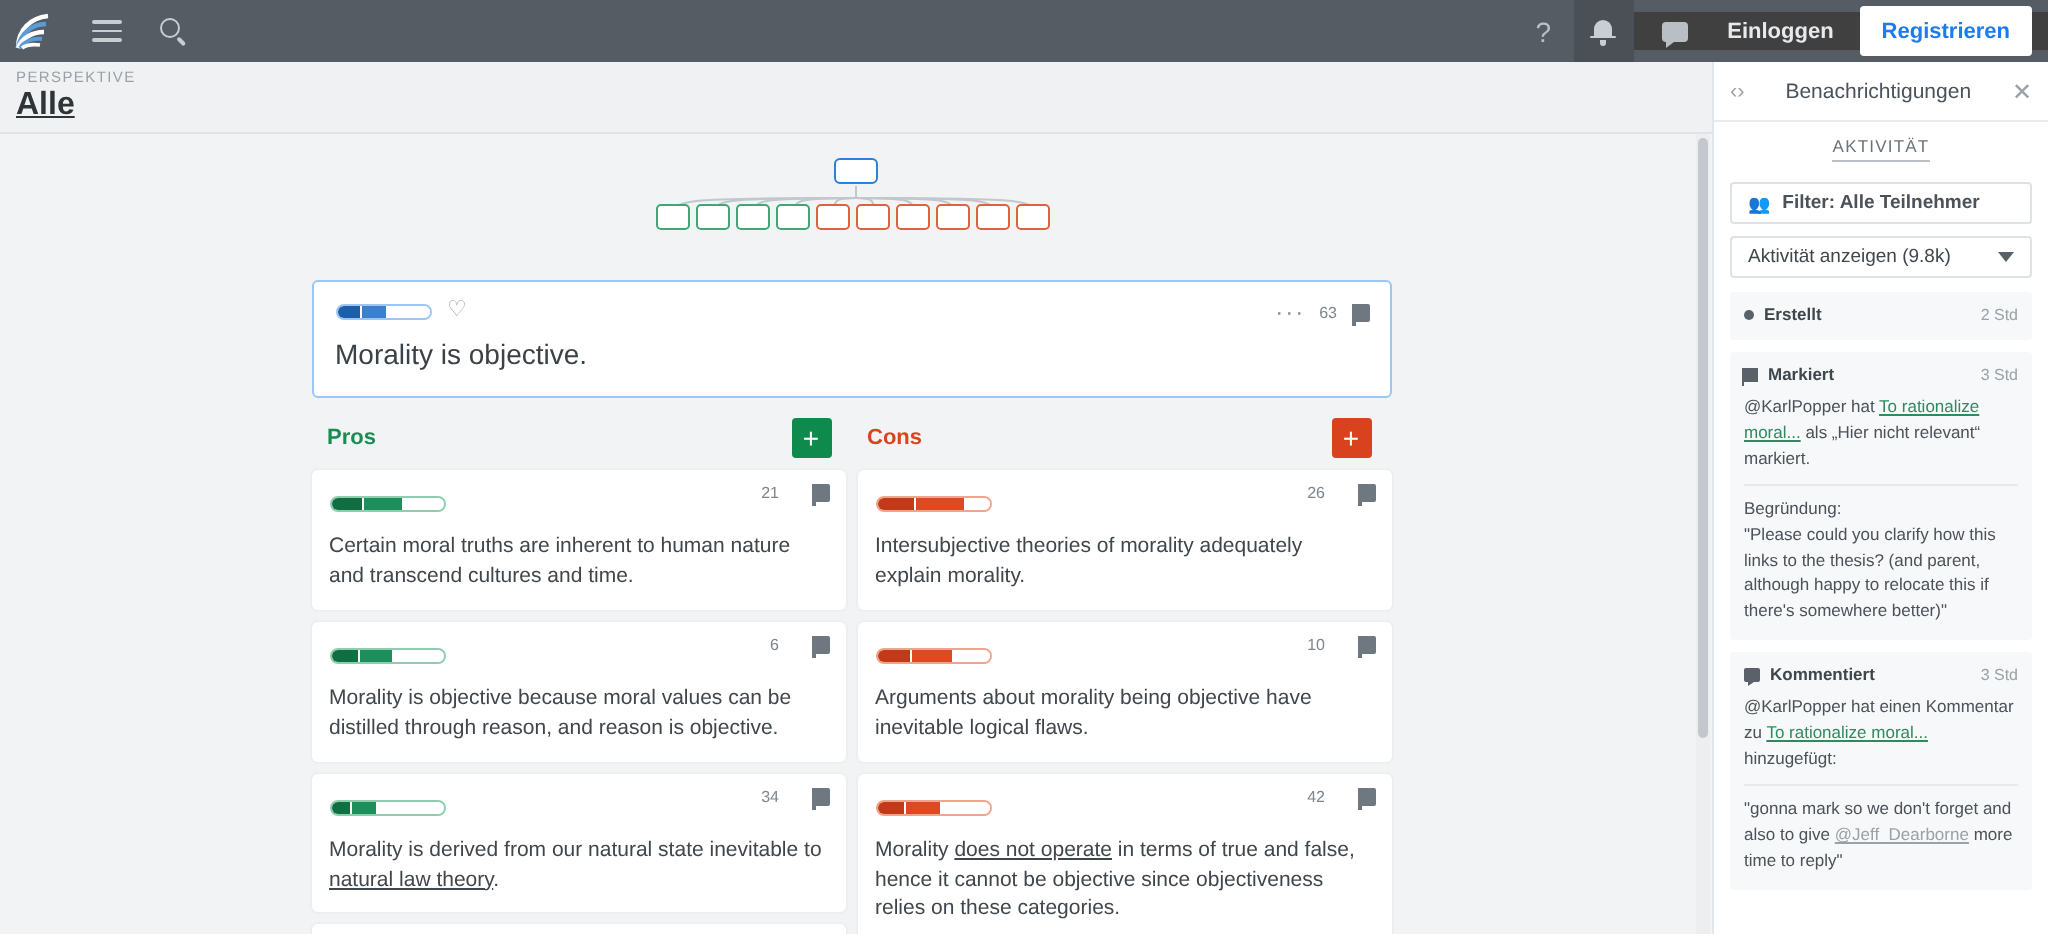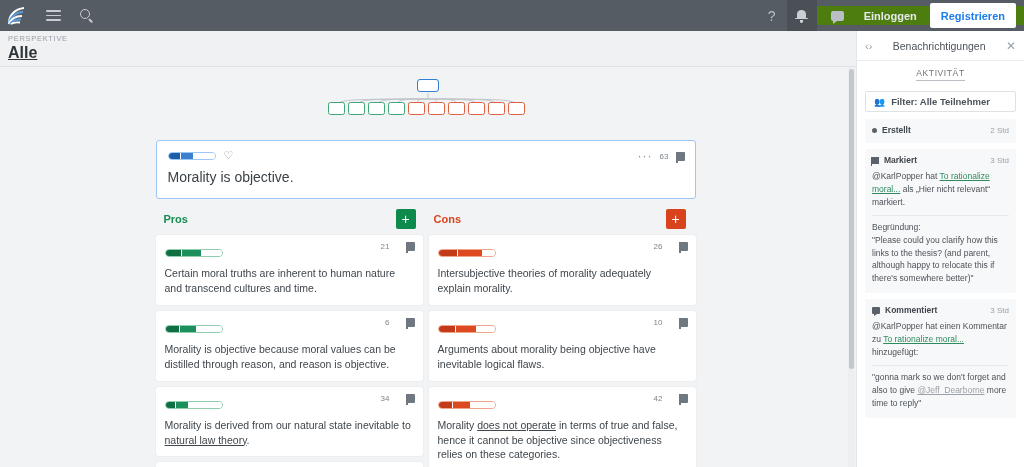--- a/index.html
+++ b/index.html
@@ -50,21 +50,21 @@
     background: #4a5056;
   }
   .bell { width: 11px; height: 13px; position: relative; }
   .bell .body {
     position:absolute; left:1px; top:1px; width: 9px; height: 8px;
     border: 1.6px solid #c9ced3; border-bottom: none;
     border-radius: 5px 5px 0 0; background: #c9ced3;
   }
   .bell .lip { position:absolute; left:-1px; top: 8.5px; width: 13px; height: 1.6px; background:#c9ced3; border-radius:1px;}
   .bell .clap { position:absolute; left: 4px; top: 10.5px; width: 3px; height: 3px; background:#c9ced3; border-radius: 0 0 3px 3px;}
-  .rightgroup { display:flex; align-items:center; background:#4d7c0f; height:19px; padding-left:8px; }
+  .rightgroup { display:flex; align-items:center; background:#404040; height:19px; padding-left:8px; }
   .chat-ic { width: 26px; height: 31px; display:flex; align-items:center; justify-content:center; }
   .chat-box { width: 13px; height: 10px; background: #b9bfc5; border-radius: 2px; position: relative; }
   .chat-box:after { content:""; position:absolute; left: 2px; bottom:-3px; width:0;height:0;
     border-left: 4px solid #b9bfc5; border-bottom: 3px solid transparent; }
   .login-btn { color: #e6eaed; font-size: 11px; font-weight: bold; padding: 0 13px; height: 31px; display:flex; align-items:center;}
   .signup-btn { background:#fff; color:#1b7ced; font-size: 11px; font-weight: bold; padding: 0 11px; height: 25px; display:flex; align-items:center; margin-right: 8px; border-radius:2px;}
 
   
   .subbar {
     position: absolute; top: 31px; left: 0; width: 856px; height: 36px;
@@ -417,20 +417,24 @@
       <span class="rp-title">Benachrichtigungen</span>
       <span class="rp-close">✕</span>
     </div>
     <div class="rp-tabrow">
       <span class="rp-tab">AKTIVITÄT</span>
     </div>
     <div class="rp-field">
       <span class="ppl">👥</span>
       <span>Filter: Alle Teilnehmer</span>
     </div>
+    <div class="rp-select">
+      <span>Aktivität anzeigen (9.8k)</span>
+      <span class="caret"></span>
+    </div>
     <div class="rp-list" id="evt-list">
         <div class="evt">
           <div class="evt-head">
             <div class="evt-kind">
               <span class="kdot"></span>
               <span>Erstellt</span>
             </div>
             <span class="evt-time">2 Std</span>
           </div>
         </div>

